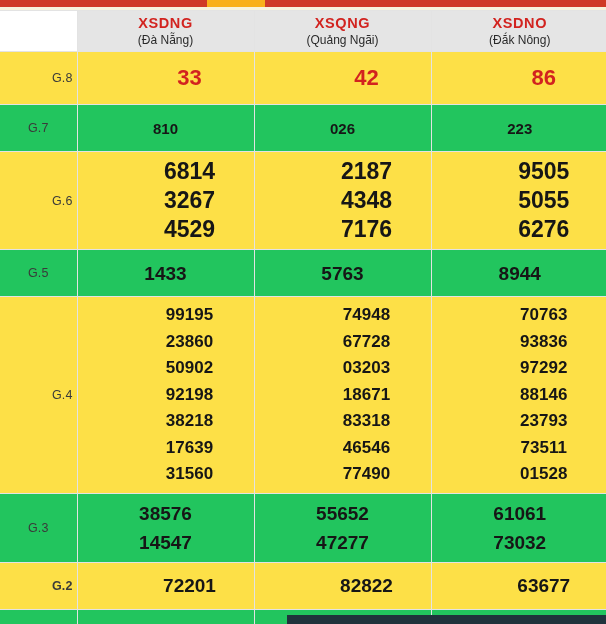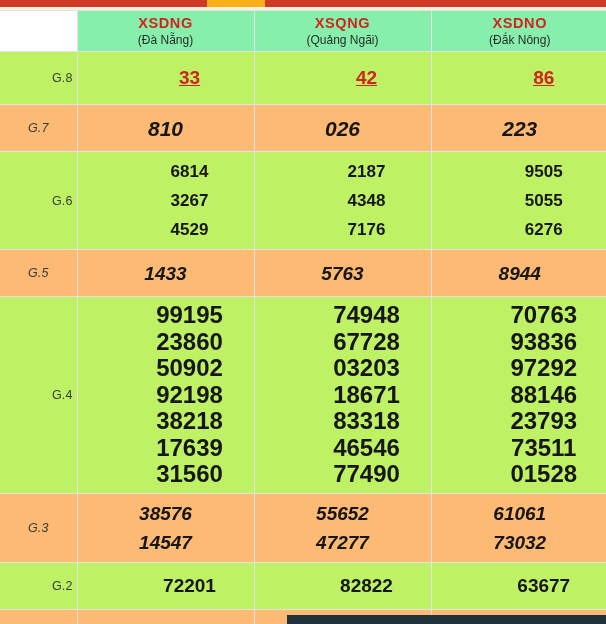--- a/index.html
+++ b/index.html
@@ -72,21 +72,21 @@
   .result-table td:first-child {
     border-left: none;
   }
   .result-table th:last-child,
   .result-table td:last-child {
     border-right: none;
   }
 
   
   thead th {
-    background: #86efac;
+    background: #e5e5e5;
     height: 40px;
     padding: 3px 0 5px;
   }
   .prov-code {
     display: block;
     color: #d2231f;
     font-size: 14.5px;
     font-weight: bold;
     letter-spacing: 0.6px;
     line-height: 18px;
@@ -94,49 +94,49 @@
   .prov-name {
     display: block;
     color: #2a2a2a;
     font-size: 12px;
     font-weight: normal;
     line-height: 16px;
   }
   .corner-cell { background: #ffffff; }
 
   
-  tbody tr.alt td { background: #bef264; padding-left: 48px; }
-  tbody tr.plain td { background: #fdba74; font-style: italic; }
+  tbody tr.alt td { background: #fde047; padding-left: 48px; }
+  tbody tr.plain td { background: #22c55e; }
 
   td.prize-label {
     color: #3a3a3a;
     font-size: 12.5px;
     font-weight: normal;
     letter-spacing: 0.2px;
   }
   td.prize-values {
     color: #161616;
     font-weight: bold;
     line-height: 29px;
     padding: 5px 0;
   }
   .num { display: block; }
 
   
-  tr.r-g8 td.prize-values { font-size: 19px; color: #d2231f; line-height: 34px; text-decoration: underline; }
+  tr.r-g8 td.prize-values { font-size: 22px; color: #d2231f; line-height: 34px; }
   tr.r-g8 td { height: 42px; }
-  tr.r-g7 td.prize-values { font-size: 21px; line-height: 27px; }
+  tr.r-g7 td.prize-values { font-size: 15px; line-height: 27px; }
   tr.r-g7 td { height: 36px; }
-  tr.r-g6 td.prize-values { font-size: 17px; line-height: 29px; }
+  tr.r-g6 td.prize-values { font-size: 23px; line-height: 29px; }
   tr.r-g5 td.prize-values { font-size: 19px; line-height: 27px; }
   tr.r-g5 td { height: 36px; }
-  tr.r-g4 td.prize-values { font-size: 24px; line-height: 26.5px; }
+  tr.r-g4 td.prize-values { font-size: 17px; line-height: 26.5px; }
   tr.r-g3 td.prize-values { font-size: 19px; line-height: 29px; margin-left: 40px; }
   tr.r-g2 td.prize-values { font-size: 19px; line-height: 27px; }
-  tr.r-g2 td { height: 36px; }
+  tr.r-g2 td { height: 36px; font-weight: bold; }
   tr.r-g1 td.prize-values { font-size: 19px; line-height: 27px; }
   tr.r-g1 td { height: 36px; }
 </style>
 </head>
 <body>
 
 <div class="top-strip">
   <div class="top-strip-accent"></div>
 </div>
 <div class="top-strip-pale"></div>

